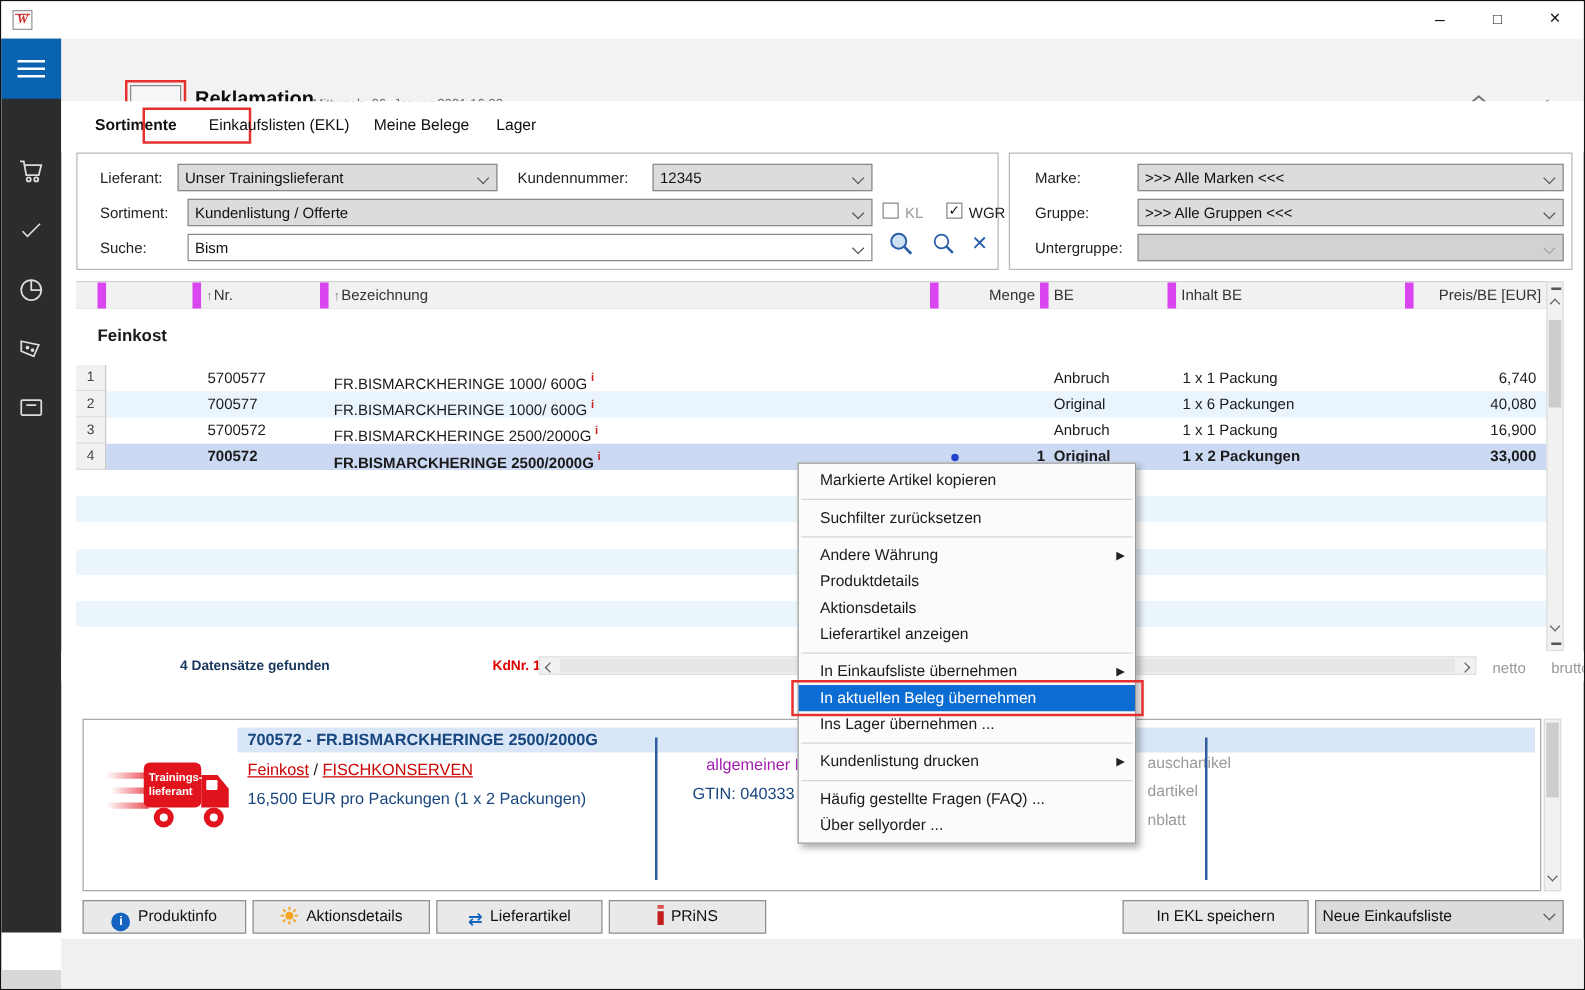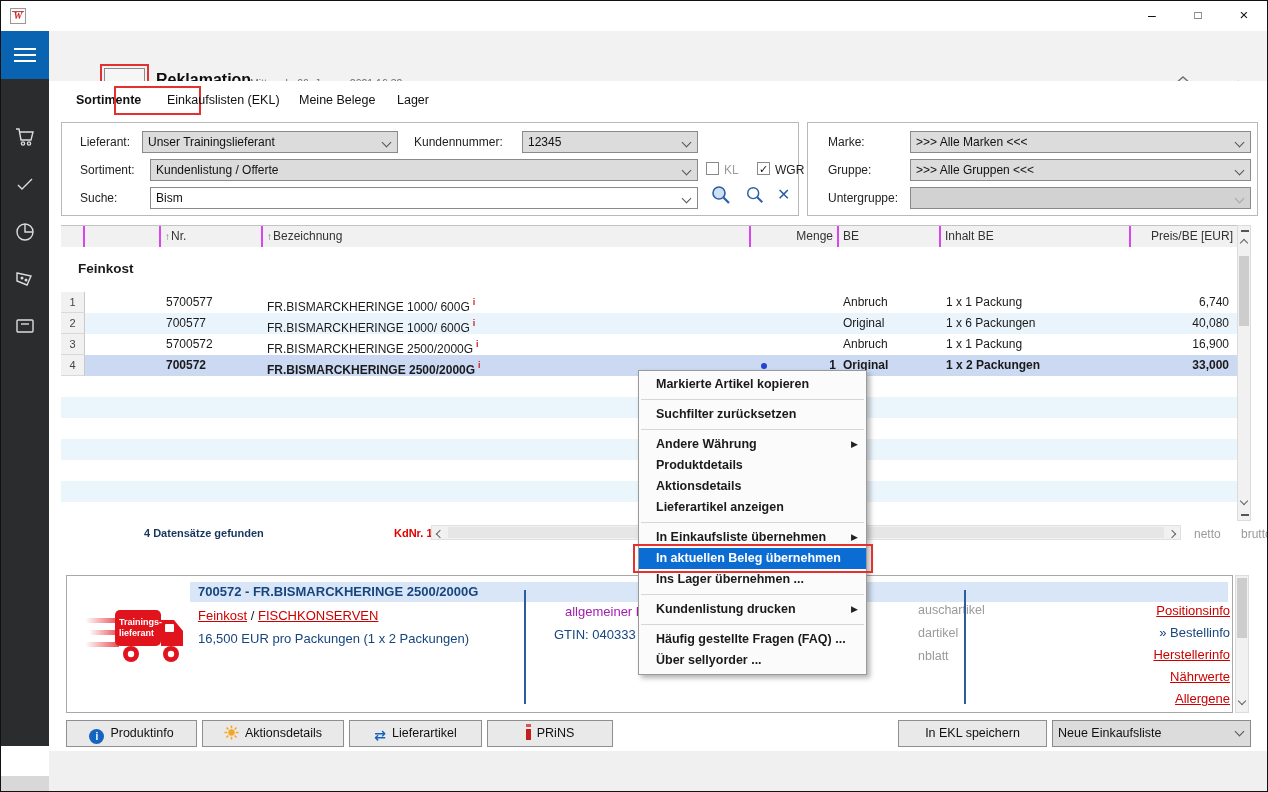--- a/index.html
+++ b/index.html
@@ -58,21 +58,21 @@
                  border-right:1.5px solid #555; border-bottom:1.5px solid #555; transform:rotate(45deg); }
   .combo.disabled:after { border-color:#a6a6a6; }
   .chk { position:absolute; width:13px; height:13px; background:#fff; border:1px solid #8a8a8a; cursor:pointer;
          font-size:11px; line-height:12px; text-align:center; color:#111; }
   .chklabel { position:absolute; font-size:12px; }
   .sicon { position:absolute; cursor:pointer; }
   
   .table { position:absolute; left:60px; top:224px; width:1176px; height:296px; background:#fff; border-top:1px solid #c3c3c3; }
   .thead { position:absolute; left:0; top:0; width:100%; height:21px; background:#f1f1f1; border-bottom:1px solid #9c9c9c; }
   .th { position:absolute; top:0; height:21px; line-height:20px; font-size:12px; color:#333;
-        border-right:2px solid #d946ef; padding:0 4px; background:#f1f1f1; }
+        border-right:7px solid #d946ef; padding:0 4px; background:#f1f1f1; }
   .th .sortarrow { color:#777; font-size:10px; margin-right:1px; }
   .groupRow { position:absolute; left:0; top:21px; width:100%; height:45px; background:#fff; }
   .groupRow span { position:absolute; left:17px; top:14px; font-weight:bold; font-size:13.5px; color:#1a1a1a; }
   .trow { position:absolute; left:0; width:100%; height:21px; cursor:pointer; }
   .trow.alt { background:#eaf4fc; }
   .trow.selected { background:#ccd9f3; font-weight:bold; }
   .cell { position:absolute; top:0; height:21px; line-height:21px; font-size:12px; color:#1a1a1a; white-space:nowrap; }
   .c-idx { left:0; width:24px; text-align:center; background:#f1f1f1; border-right:1px solid #c9c9c9;
            border-bottom:1px solid #d9d9d9; color:#444; font-size:11px; font-weight:normal; }
   .c-nr { left:105px; } .c-name { left:206px; }
@@ -128,22 +128,22 @@
           font-size:12.5px; color:#111; text-align:center; line-height:25px; cursor:pointer; }
   .fbtn .bicon { display:inline-block; vertical-align:-3px; margin-right:6px; }
   .infoc { width:15px; height:15px; border-radius:50%; background:#1565c0; color:#fff; font-weight:bold;
            font-size:10px; line-height:15px; text-align:center; }
   .swapg { color:#1565c0; font-weight:bold; font-size:14px; }
   .prinsi { position:relative; width:5px; height:11px; background:#c41d1d; display:inline-block; }
   .prinsi:before { content:""; position:absolute; left:0; top:-5px; width:5px; height:3px; background:#e05050; }
   .combo.bigfoot { top:719px; height:27px; line-height:25px; font-size:12.5px; }
   .bottomstrip { position:absolute; left:48px; top:750px; width:1220px; height:42px; background:#f0f0f0; }
   
-  .ctxmenu { position:absolute; left:637px; top:369px; width:229px; background:#fbfbfb; border:1px solid #9a9a9a;
-             box-shadow:3px 3px 5px rgba(0,0,0,.3); padding:3px 0; z-index:50;font-weight:bold; }
+  .ctxmenu { position:absolute; left:637px; top:369px; width:271px; background:#fbfbfb; border:1px solid #9a9a9a;
+             box-shadow:3px 3px 5px rgba(0,0,0,.3); padding:3px 0; z-index:50; }
   .mi { position:relative; height:21px; line-height:21px; padding-left:17px; font-size:12.5px; color:#1a1a1a; cursor:pointer; }
   .mi .sub { position:absolute; right:8px; top:0; font-size:9px; color:#222; }
   .mi.hl { background:#0b6cd4; color:#fff; }
   .mi.hl:after { content:""; position:absolute; left:-6px; right:-7px; top:-4px; bottom:-4px;
                  border:2px solid #e53030; pointer-events:none; }
   .msep { height:1px; background:#d6d6d6; margin:4px 2px; }
 </style>
 </head>
 <body>
 
@@ -379,27 +379,20 @@
       <span class="redlink">Feinkost</span><span> / </span><span class="redlink">FISCHKONSERVEN</span>
     </div>
     <div class="dprice">16,500 EUR pro Packungen (1 x 2 Packungen)</div>
     <div class="vdiv" style="left:457px"></div>
     <div class="dmid1">allgemeiner H</div>
     <div class="dmid2">GTIN: 040333</div>
     <div class="dfrag" style="top:27px">auschartikel</div>
     <div class="dfrag" style="top:50px">dartikel</div>
     <div class="dfrag" style="top:73px">nblatt</div>
     <div class="vdiv" style="left:897px"></div>
-    <div class="dlinks">
-      <div class="redlink">Positionsinfo</div>
-      <div class="bluelink">» Bestellinfo</div>
-      <div class="redlink">Herstellerinfo</div>
-      <div class="redlink">Nährwerte</div>
-      <div class="redlink">Allergene</div>
-    </div>
   </div>
 
   <div class="dscroll">
     <div class="thumb"></div>
     <div class="chev down" style="left:3px;top:122px"></div>
   </div>
 
   <div class="fbtn" style="left:65px;width:131px">
     <span class="bicon infoc">i</span><span>Produktinfo</span>
   </div>

